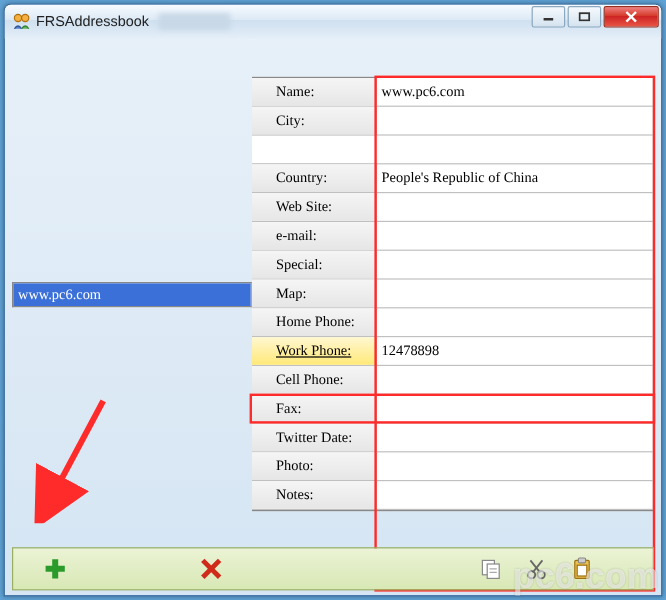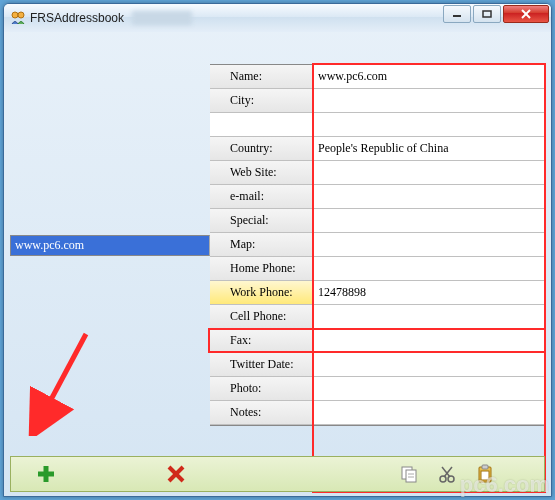--- a/index.html
+++ b/index.html
@@ -105,20 +105,21 @@
     width: 104px;
     background: linear-gradient(to bottom, #f5f5f5, #e6e6e6);
     border-right: 1px solid #c0c0c0;
     padding: 4px 20px;
     font-size: 12px;
     white-space: nowrap;
     overflow: hidden;
   }
   .field-label.active {
     background: linear-gradient(to bottom, #fff7d0, #ffe97a);
+    text-decoration: underline;
   }
   .field-value {
     flex: 1;
     padding: 4px 4px;
     font-size: 12px;
     white-space: nowrap;
     overflow: hidden;
   }
   
   .redbox {
@@ -151,21 +152,21 @@
   .spacer { flex: 1; }
   .tool-small {
     width: 38px; height: 100%;
     display: flex; align-items: center; justify-content: center;
   }
   
   .watermark {
     position: absolute;
     right: 6px; bottom: 2px;
     font-family: Arial, sans-serif;
-    font-size: 22px;
+    font-size: 30px;
     font-weight: bold;
     color: rgba(255,255,255,0.55);
     text-shadow: 0 0 2px rgba(0,0,0,0.2);
     letter-spacing: 0px;
     pointer-events: none;
   }
 </style>
 </head>
 <body>
 

